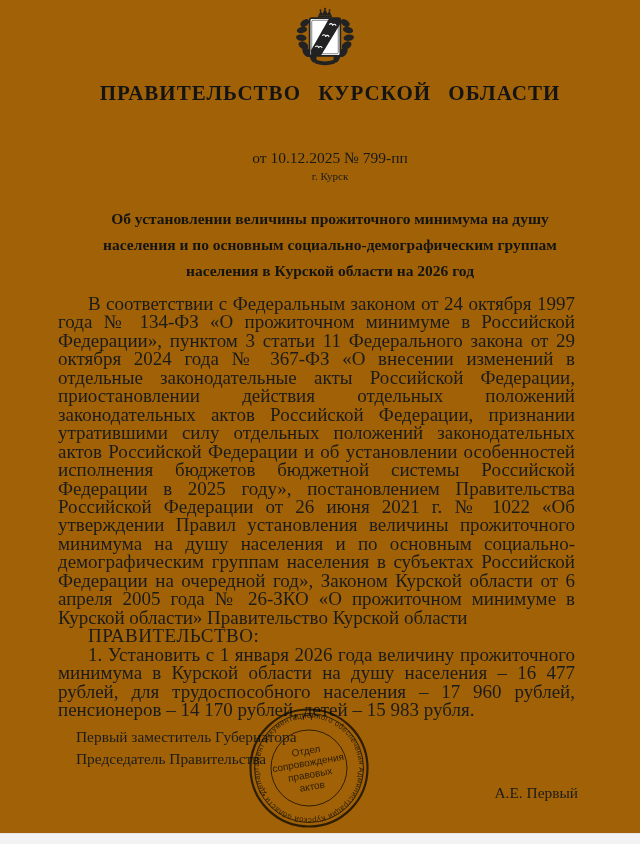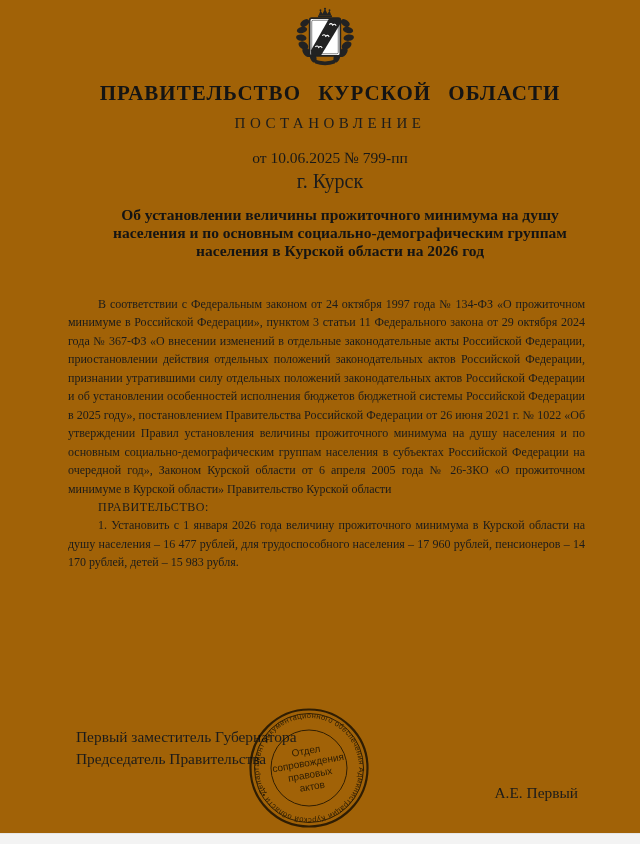--- a/index.html
+++ b/index.html
@@ -26,31 +26,31 @@
     top:115px;
     font-size:15px;letter-spacing:4.5px;
     color:#1c1c1c;
   }
   .date-line{
     top:149px;
     font-size:15.5px;color:#181818;
   }
   .city-line{
     top:170px;
-    font-size:20px;color:#1c1c1c;
+    font-size:11px;color:#1c1c1c;
   }
   .doc-title{
-    position:absolute;top:206px;left:95px;width:490px;
+    position:absolute;top:206px;left:85px;width:490px;
     text-align:center;
-    font-size:15.5px;font-weight:bold;line-height:18px;
+    font-size:15.5px;font-weight:bold;line-height:26px;
     color:#141414;
   }
   .body-text{
-    position:absolute;top:295px;left:68px;width:517px;
-    font-size:12px;line-height:18.45px;
+    position:absolute;top:295px;left:58px;width:517px;
+    font-size:19px;line-height:18.45px;
     text-align:justify;
     color:#1b1b1b;
   }
   .body-text p{margin:0;text-indent:30px;}
   .resolution-word{
     text-indent:0;letter-spacing:0.5px;
   }
   .signature-block{
     position:absolute;top:726px;left:76px;width:320px;
     font-size:15.4px;line-height:21.8px;
@@ -111,22 +111,21 @@
 
     <polygon points="66,16 82,16 82,24 54,70 40,70 40,62" fill="#222"></polygon>
     <g stroke="#ffffff" stroke-width="1.6" fill="none">
       <path d="M66 26 q2.5 -3.5 5 0 q2.5 -3.5 5 0" transform="rotate(10 71 26)"></path>
       <path d="M56 42 q2.5 -3.5 5 0 q2.5 -3.5 5 0" transform="rotate(10 61 42)"></path>
       <path d="M46 58 q2.5 -3.5 5 0 q2.5 -3.5 5 0" transform="rotate(10 51 58)"></path>
     </g>
   </svg>
 
   <div class="centered-block org-name">ПРАВИТЕЛЬСТВО КУРСКОЙ ОБЛАСТИ</div>
-  <div class="centered-block doc-type">ПОСТАНОВЛЕНИЕ</div>
-  <div class="centered-block date-line">от 10.06.2025 № 799-пп</div>
+  <div class="centered-block date-line">от 10.12.2025 № 799-пп</div>
   <div class="centered-block city-line">г. Курск</div>
 
   <div class="doc-title">Об установлении величины прожиточного минимума на душу населения и по основным социально-демографическим группам населения в Курской области на 2026 год</div>
 
   <div class="body-text">
     <p>В соответствии с Федеральным законом от 24 октября 1997 года № 134-ФЗ «О прожиточном минимуме в Российской Федерации», пунктом 3 статьи 11 Федерального закона от 29 октября 2024 года № 367-ФЗ «О внесении изменений в отдельные законодательные акты Российской Федерации, приостановлении действия отдельных положений законодательных актов Российской Федерации, признании утратившими силу отдельных положений законодательных актов Российской Федерации и об установлении особенностей исполнения бюджетов бюджетной системы Российской Федерации в 2025 году», постановлением Правительства Российской Федерации от 26 июня 2021 г. № 1022 «Об утверждении Правил установления величины прожиточного минимума на душу населения и по основным социально-демографическим группам населения в субъектах Российской Федерации на очередной год», Законом Курской области от 6 апреля 2005 года № 26-ЗКО «О прожиточном минимуме в Курской области» Правительство Курской области</p>
     <p class="resolution-word">ПРАВИТЕЛЬСТВО:</p>
     <p>1. Установить с 1 января 2026 года величину прожиточного минимума в Курской области на душу населения – 16 477 рублей, для трудоспособного населения – 17 960 рублей, пенсионеров – 14 170 рублей, детей – 15 983 рубля.</p>
   </div>
 

